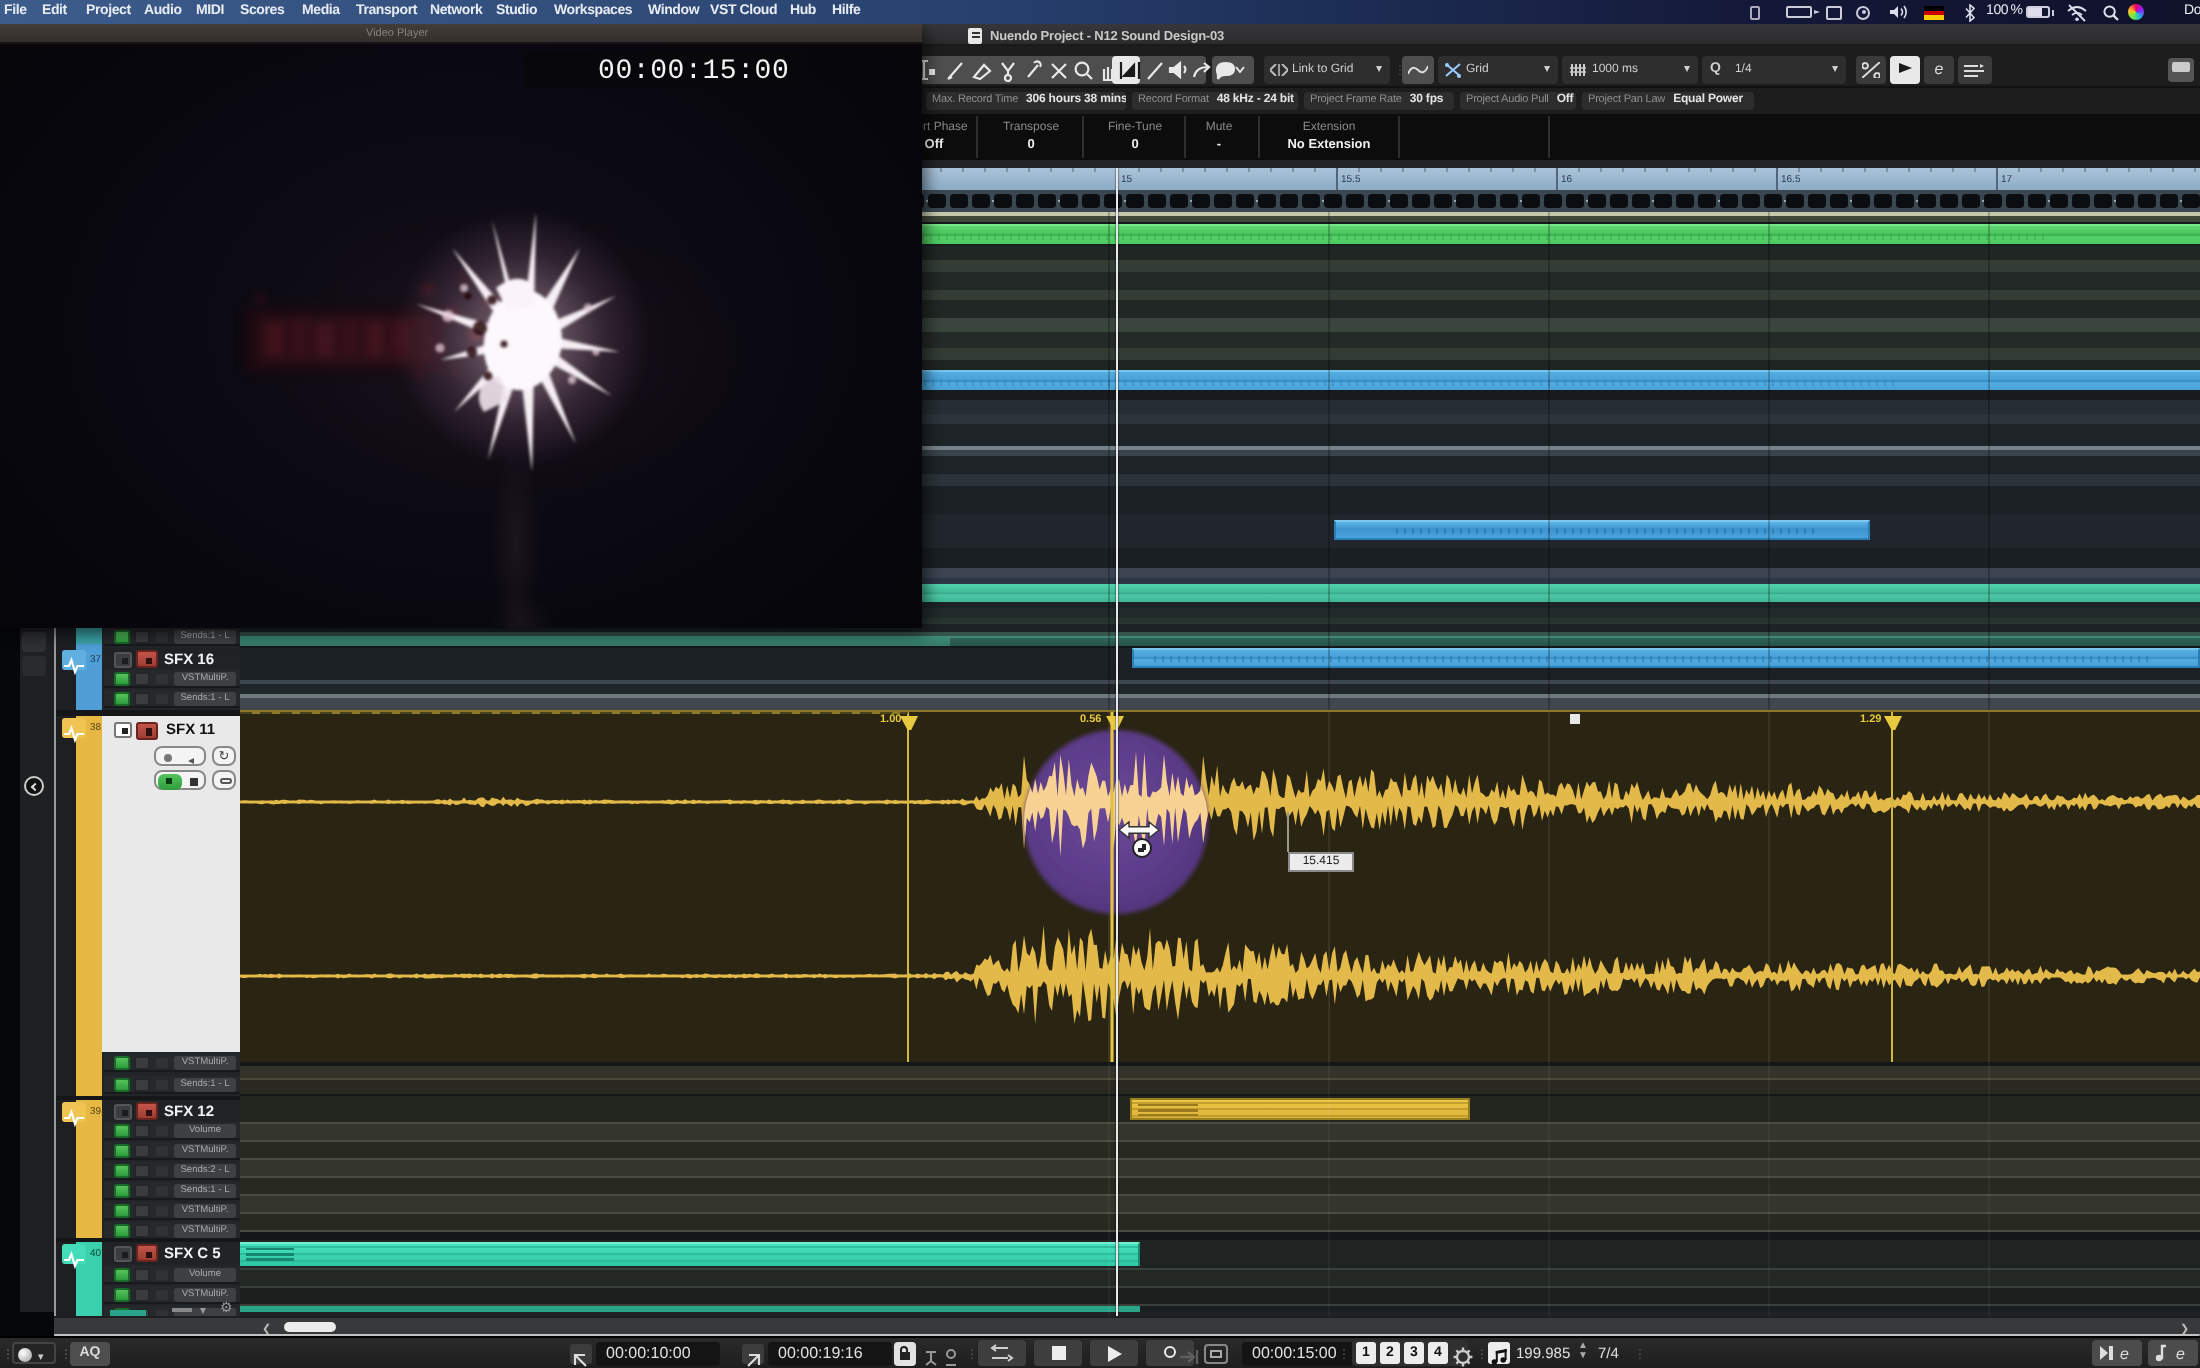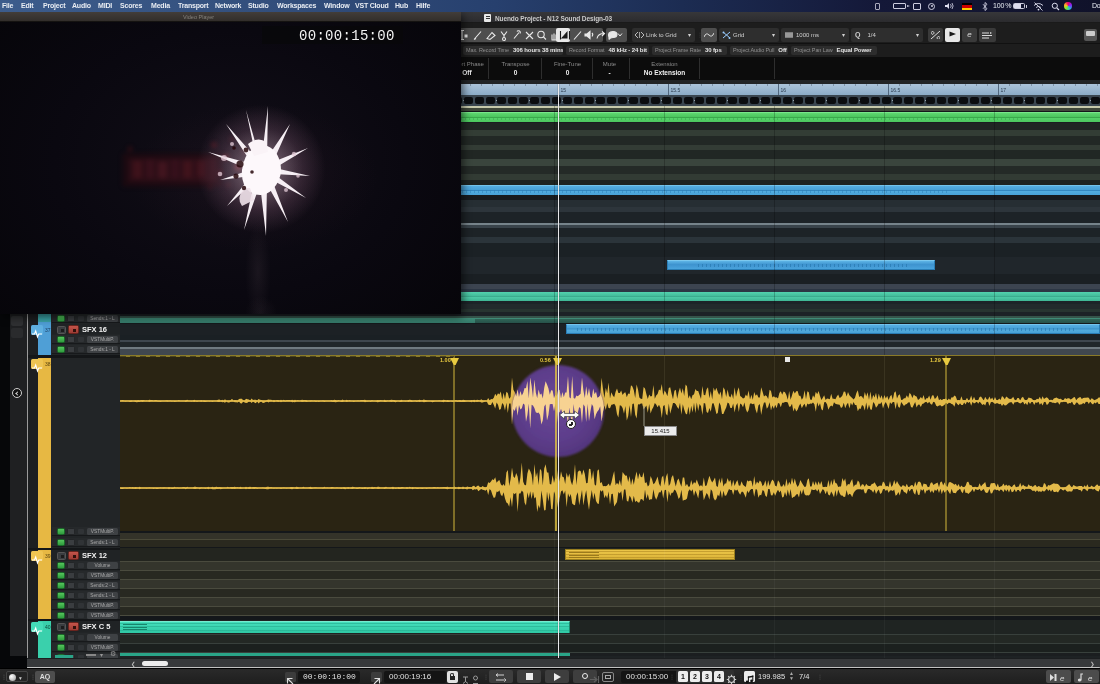--- a/index.html
+++ b/index.html
@@ -525,20 +525,43 @@
       <span class="ab" style="left:26px;top:2px;width:6px;height:5px;background:#303336;border-radius:1px;"></span>
       <span class="ab" style="left:35px;top:1px;width:31px;height:7px;background:#3e4144;border-radius:1.5px;color:#a8a8a8;font-size:4.8px;line-height:7px;text-align:center;white-space:nowrap;overflow:hidden;">VSTMultiP.</span>
     </div>
     <div class="ab" style="left:52px;top:345px;width:68px;height:9px;background:#26292b;border-bottom:1px solid #17191b;">
       <span class="ab" style="left:5px;top:1px;width:8px;height:7px;background:linear-gradient(#55c45c,#2f9c3e);border:1px solid #1a6a28;border-radius:1.5px;"></span>
       <span class="ab" style="left:15px;top:1px;width:8px;height:7px;background:#3a3d40;border:1px solid #232527;border-radius:1.5px;"></span>
       <span class="ab" style="left:26px;top:2px;width:6px;height:5px;background:#303336;border-radius:1px;"></span>
       <span class="ab" style="left:35px;top:1px;width:31px;height:7px;background:#3e4144;border-radius:1.5px;color:#a8a8a8;font-size:4.8px;line-height:7px;text-align:center;white-space:nowrap;overflow:hidden;">Sends:1 - L</span>
     </div>
     <div class="ab" style="left:28px;top:355px;width:92px;height:3px;background:#141618;"></div>
+    <div class="ab" style="left:51px;top:358px;width:69px;height:168px;background:#e9e9e9;">
+<span class="ab" style="left:6px;top:3px;width:9px;height:8px;background:#fff;border:1px solid #777;border-radius:1.5px;">
+        <span style="position:absolute;left:2.5px;top:2px;width:3px;height:3px;background:#222;"></span>
+      </span>
+<span class="ab" style="left:17px;top:2.5px;width:11px;height:9px;background:linear-gradient(#c4544a,#9c3c34);border:1px solid #6a241e;border-radius:1.5px;">
+        <span style="position:absolute;left:3.5px;top:2.5px;width:3.5px;height:3.5px;background:#30100c;"></span>
+      </span>
+<span class="ab" style="left:32px;top:2px;color:#111;font-size:7.5px;font-weight:bold;">SFX 11</span>
+<span class="ab" style="left:26px;top:15px;width:26px;height:10px;border:1px solid #888;border-radius:4px;background:#f4f4f4;">
+        <span style="position:absolute;left:4px;top:2.5px;width:4px;height:4px;border-radius:50%;background:#777;"></span>
+        <span style="position:absolute;right:5px;top:2px;color:#555;font-size:6px;">◂</span>
+      </span>
+<span class="ab" style="left:55px;top:15px;width:12px;height:10px;border:1px solid #888;border-radius:4px;background:#f4f4f4;color:#444;font-size:6.5px;text-align:center;line-height:9px;">↻</span>
+<span class="ab" style="left:26px;top:27px;width:26px;height:10px;border:1px solid #888;border-radius:4px;background:#f4f4f4;">
+        <span style="position:absolute;left:1px;top:1px;width:12px;height:8px;background:linear-gradient(#55c45c,#2f9c3e);border-radius:3px;">
+          <span style="position:absolute;left:4px;top:2px;width:3px;height:3px;background:#0c3a14;"></span>
+        </span>
+        <span style="position:absolute;right:3px;top:2.5px;width:4px;height:4px;background:#333;"></span>
+      </span>
+<span class="ab" style="left:55px;top:27px;width:12px;height:10px;border:1px solid #888;border-radius:4px;background:#f4f4f4;">
+        <span style="position:absolute;left:2.5px;top:3px;width:6px;height:3px;border:1px solid #555;border-radius:2px;"></span>
+      </span>
+</div>
     <div class="ab" style="left:52px;top:527px;width:68px;height:9px;background:#26292b;border-bottom:1px solid #17191b;">
       <span class="ab" style="left:5px;top:1px;width:8px;height:7px;background:linear-gradient(#55c45c,#2f9c3e);border:1px solid #1a6a28;border-radius:1.5px;"></span>
       <span class="ab" style="left:15px;top:1px;width:8px;height:7px;background:#3a3d40;border:1px solid #232527;border-radius:1.5px;"></span>
       <span class="ab" style="left:26px;top:2px;width:6px;height:5px;background:#303336;border-radius:1px;"></span>
       <span class="ab" style="left:35px;top:1px;width:31px;height:7px;background:#3e4144;border-radius:1.5px;color:#a8a8a8;font-size:4.8px;line-height:7px;text-align:center;white-space:nowrap;overflow:hidden;">VSTMultiP.</span>
     </div>
     <div class="ab" style="left:52px;top:538px;width:68px;height:9px;background:#26292b;border-bottom:1px solid #17191b;">
       <span class="ab" style="left:5px;top:1px;width:8px;height:7px;background:linear-gradient(#55c45c,#2f9c3e);border:1px solid #1a6a28;border-radius:1.5px;"></span>
       <span class="ab" style="left:15px;top:1px;width:8px;height:7px;background:#3a3d40;border:1px solid #232527;border-radius:1.5px;"></span>
       <span class="ab" style="left:26px;top:2px;width:6px;height:5px;background:#303336;border-radius:1px;"></span>
@@ -766,21 +789,21 @@
         <span style="position:absolute;left:2px;top:1.5px;width:7px;height:7px;border-radius:50%;background:radial-gradient(circle at 35% 35%,#fff,#999);"></span>
         <span style="position:absolute;left:12px;top:2.5px;color:#ccc;font-size:5.5px;">▾</span>
       </span>
 <span class="ab" style="left:30px;top:4px;color:#777;font-size:6px;">⋮</span>
 <span class="ab" style="left:35px;top:1.5px;width:20px;height:12px;background:#4e4e4e;border-radius:2px;color:#ddd;font-size:7px;font-weight:bold;text-align:center;line-height:12px;">AQ</span>
 
 <span class="ab" style="left:285px;top:2.5px;width:11px;height:10px;background:#3c3c3c;border-radius:1.5px;"><svg width="11" height="10" viewBox="0 0 11 10">
           <path d="M2.5,7.5 L2.5,2.5 L7.5,2.5 M2.5,2.5 L8,8" stroke="#ddd" stroke-width="1.1" fill="none"></path>
         </svg></span>
 <span class="ab" style="left:298px;top:1.5px;width:62px;height:12px;background:#141414;border-radius:2px;"></span>
-      <span class="ab" style="left:303px;top:3px;font-size:8px;white-space:nowrap;font-family:Liberation Mono, monospace;">00:00:10:00</span>
+      <span class="ab" style="left:303px;top:3px;font-size:8px;white-space:nowrap;">00:00:10:00</span>
 <span class="ab" style="left:371px;top:2.5px;width:11px;height:10px;background:#3c3c3c;border-radius:1.5px;"><svg width="11" height="10" viewBox="0 0 11 10">
           <path d="M8.5,7.5 L8.5,2.5 L3.5,2.5 M8.5,2.5 L3,8" stroke="#ddd" stroke-width="1.1" fill="none"></path>
         </svg></span>
 <span class="ab" style="left:384px;top:1.5px;width:62px;height:12px;background:#141414;border-radius:2px;"></span>
       <span class="ab" style="left:389px;top:3px;font-size:8px;white-space:nowrap;">00:00:19:16</span>
 <span class="ab" style="left:447px;top:1.5px;width:11px;height:12px;background:#e2e2e2;border-radius:2px;">
         <span style="position:absolute;left:2.5px;top:5.5px;width:5px;height:4px;background:#222;"></span>
         <span style="position:absolute;left:3px;top:2px;width:4px;height:4px;border:1px solid #222;border-radius:50% 50% 0 0;border-bottom:none;"></span>
       </span>
 <span class="ab" style="left:461px;top:2px;width:9px;height:11px;"><svg width="9" height="11">

